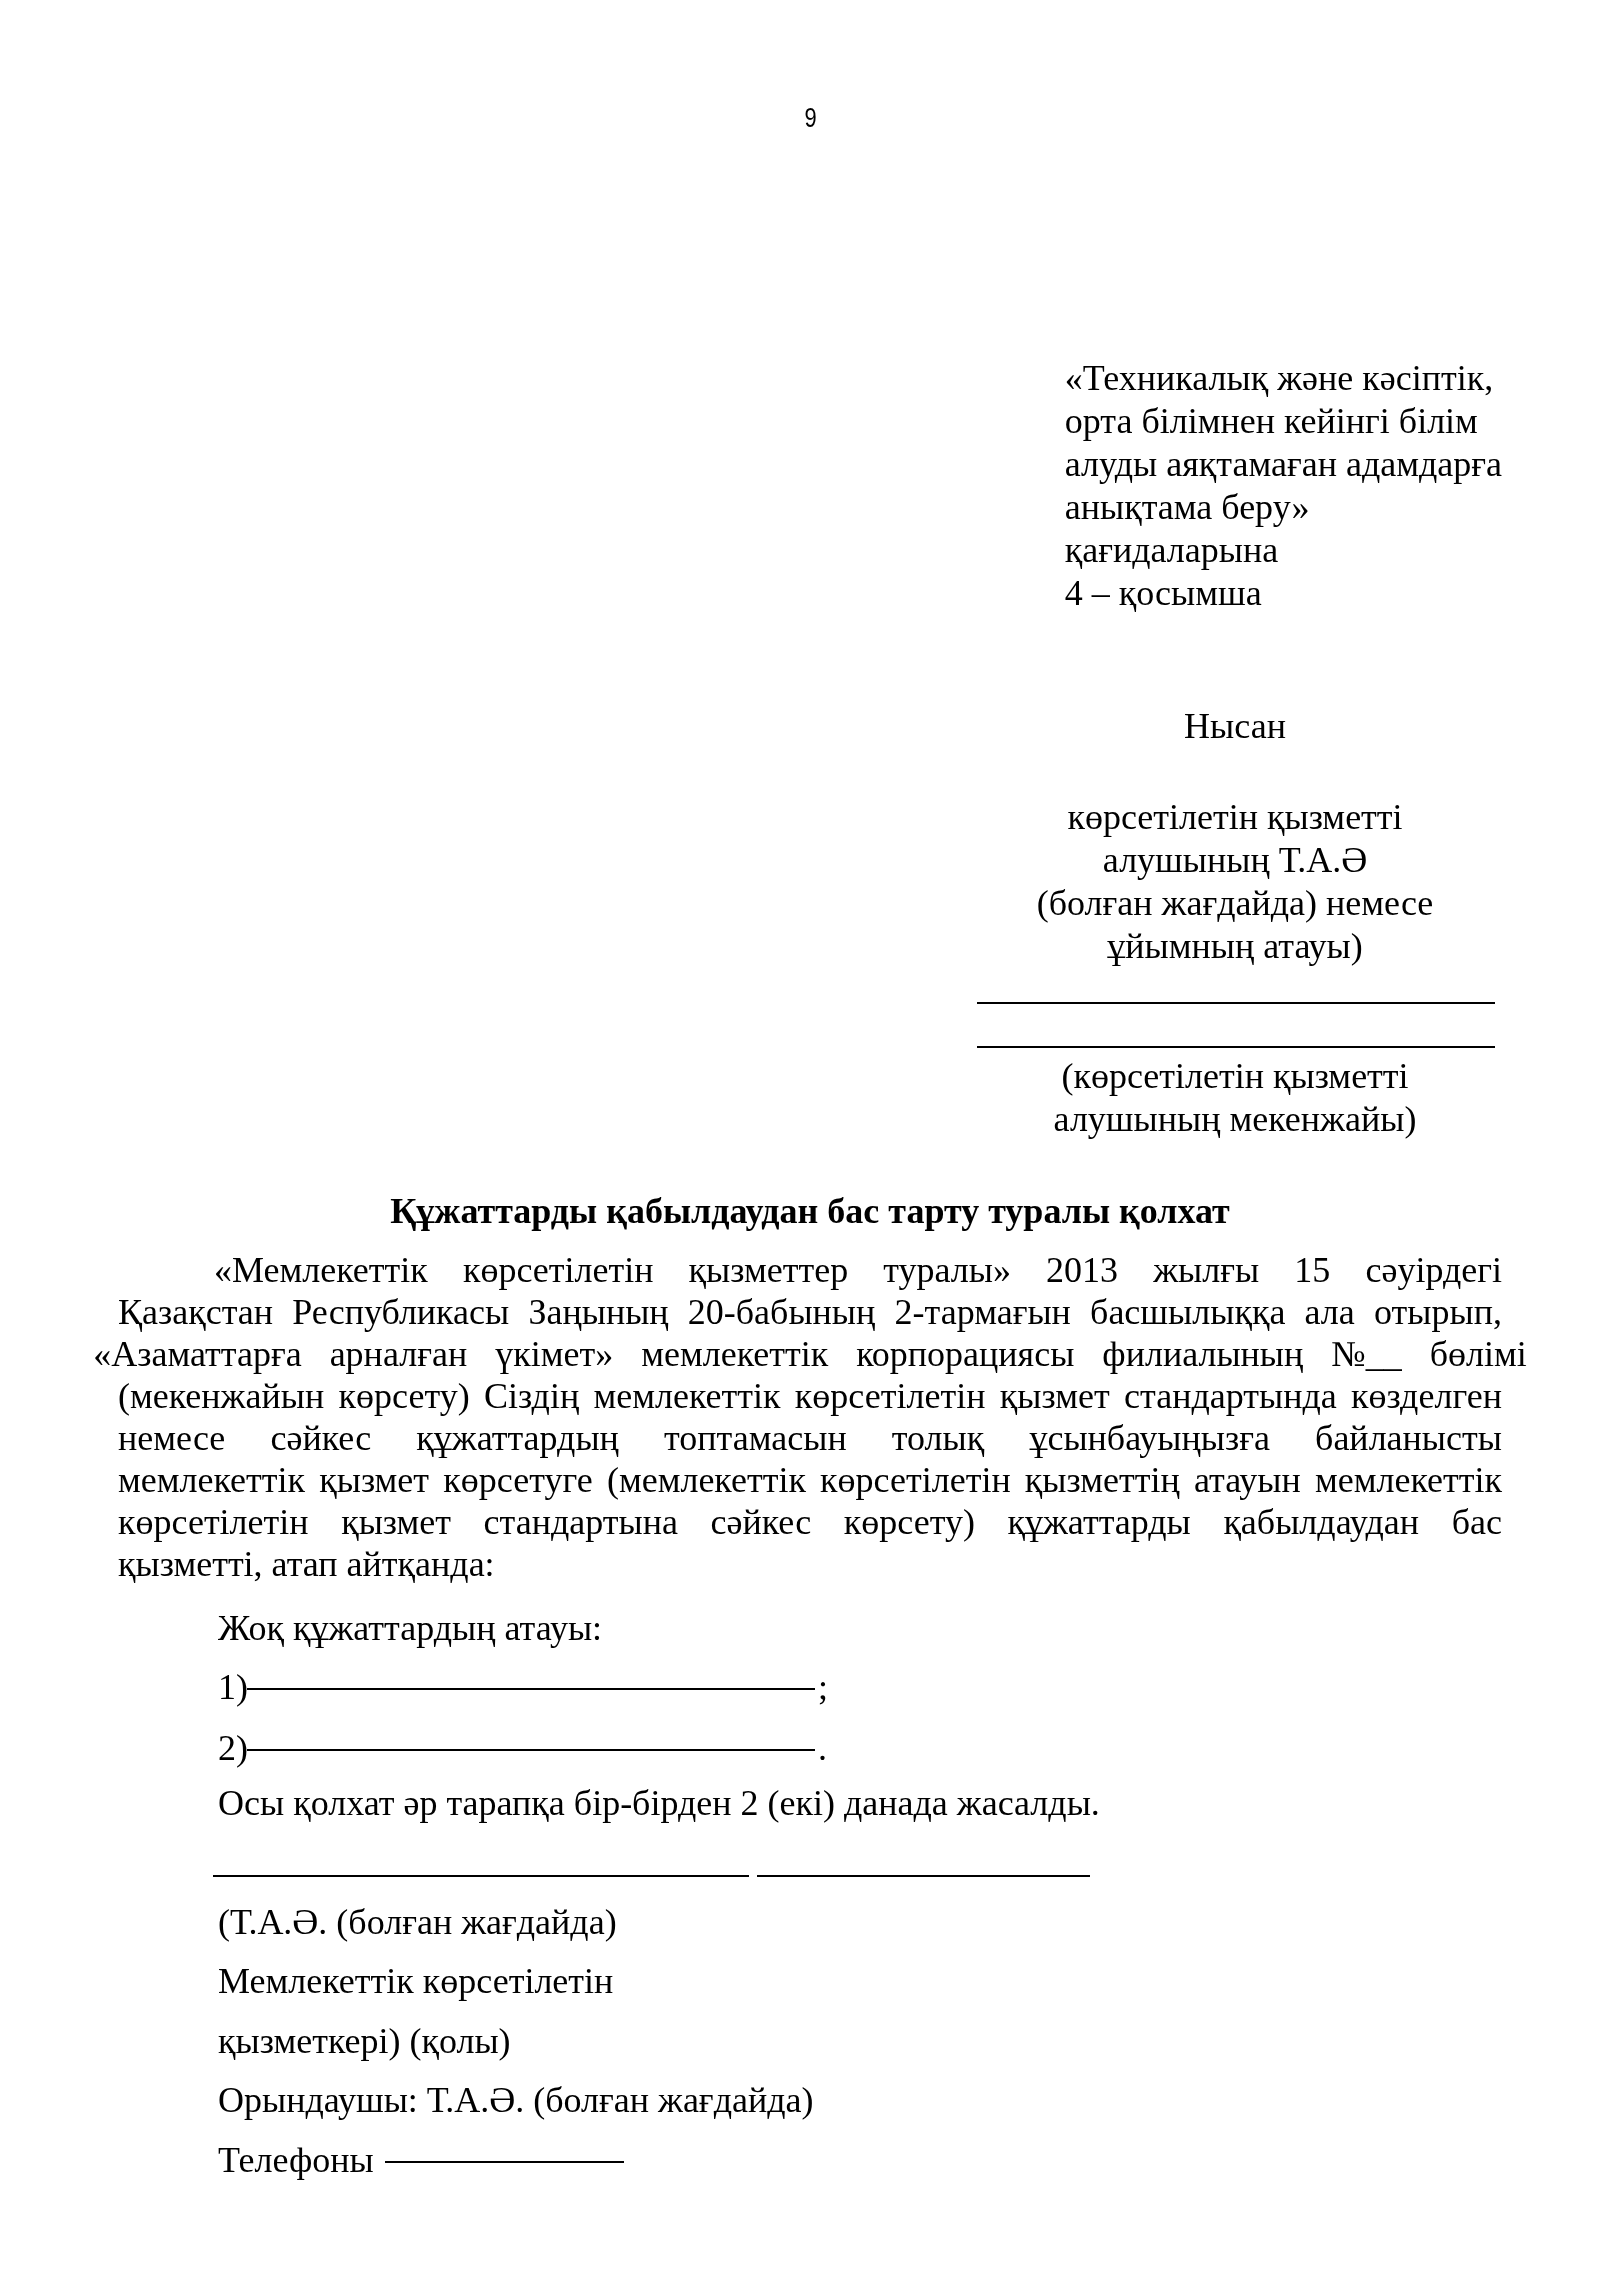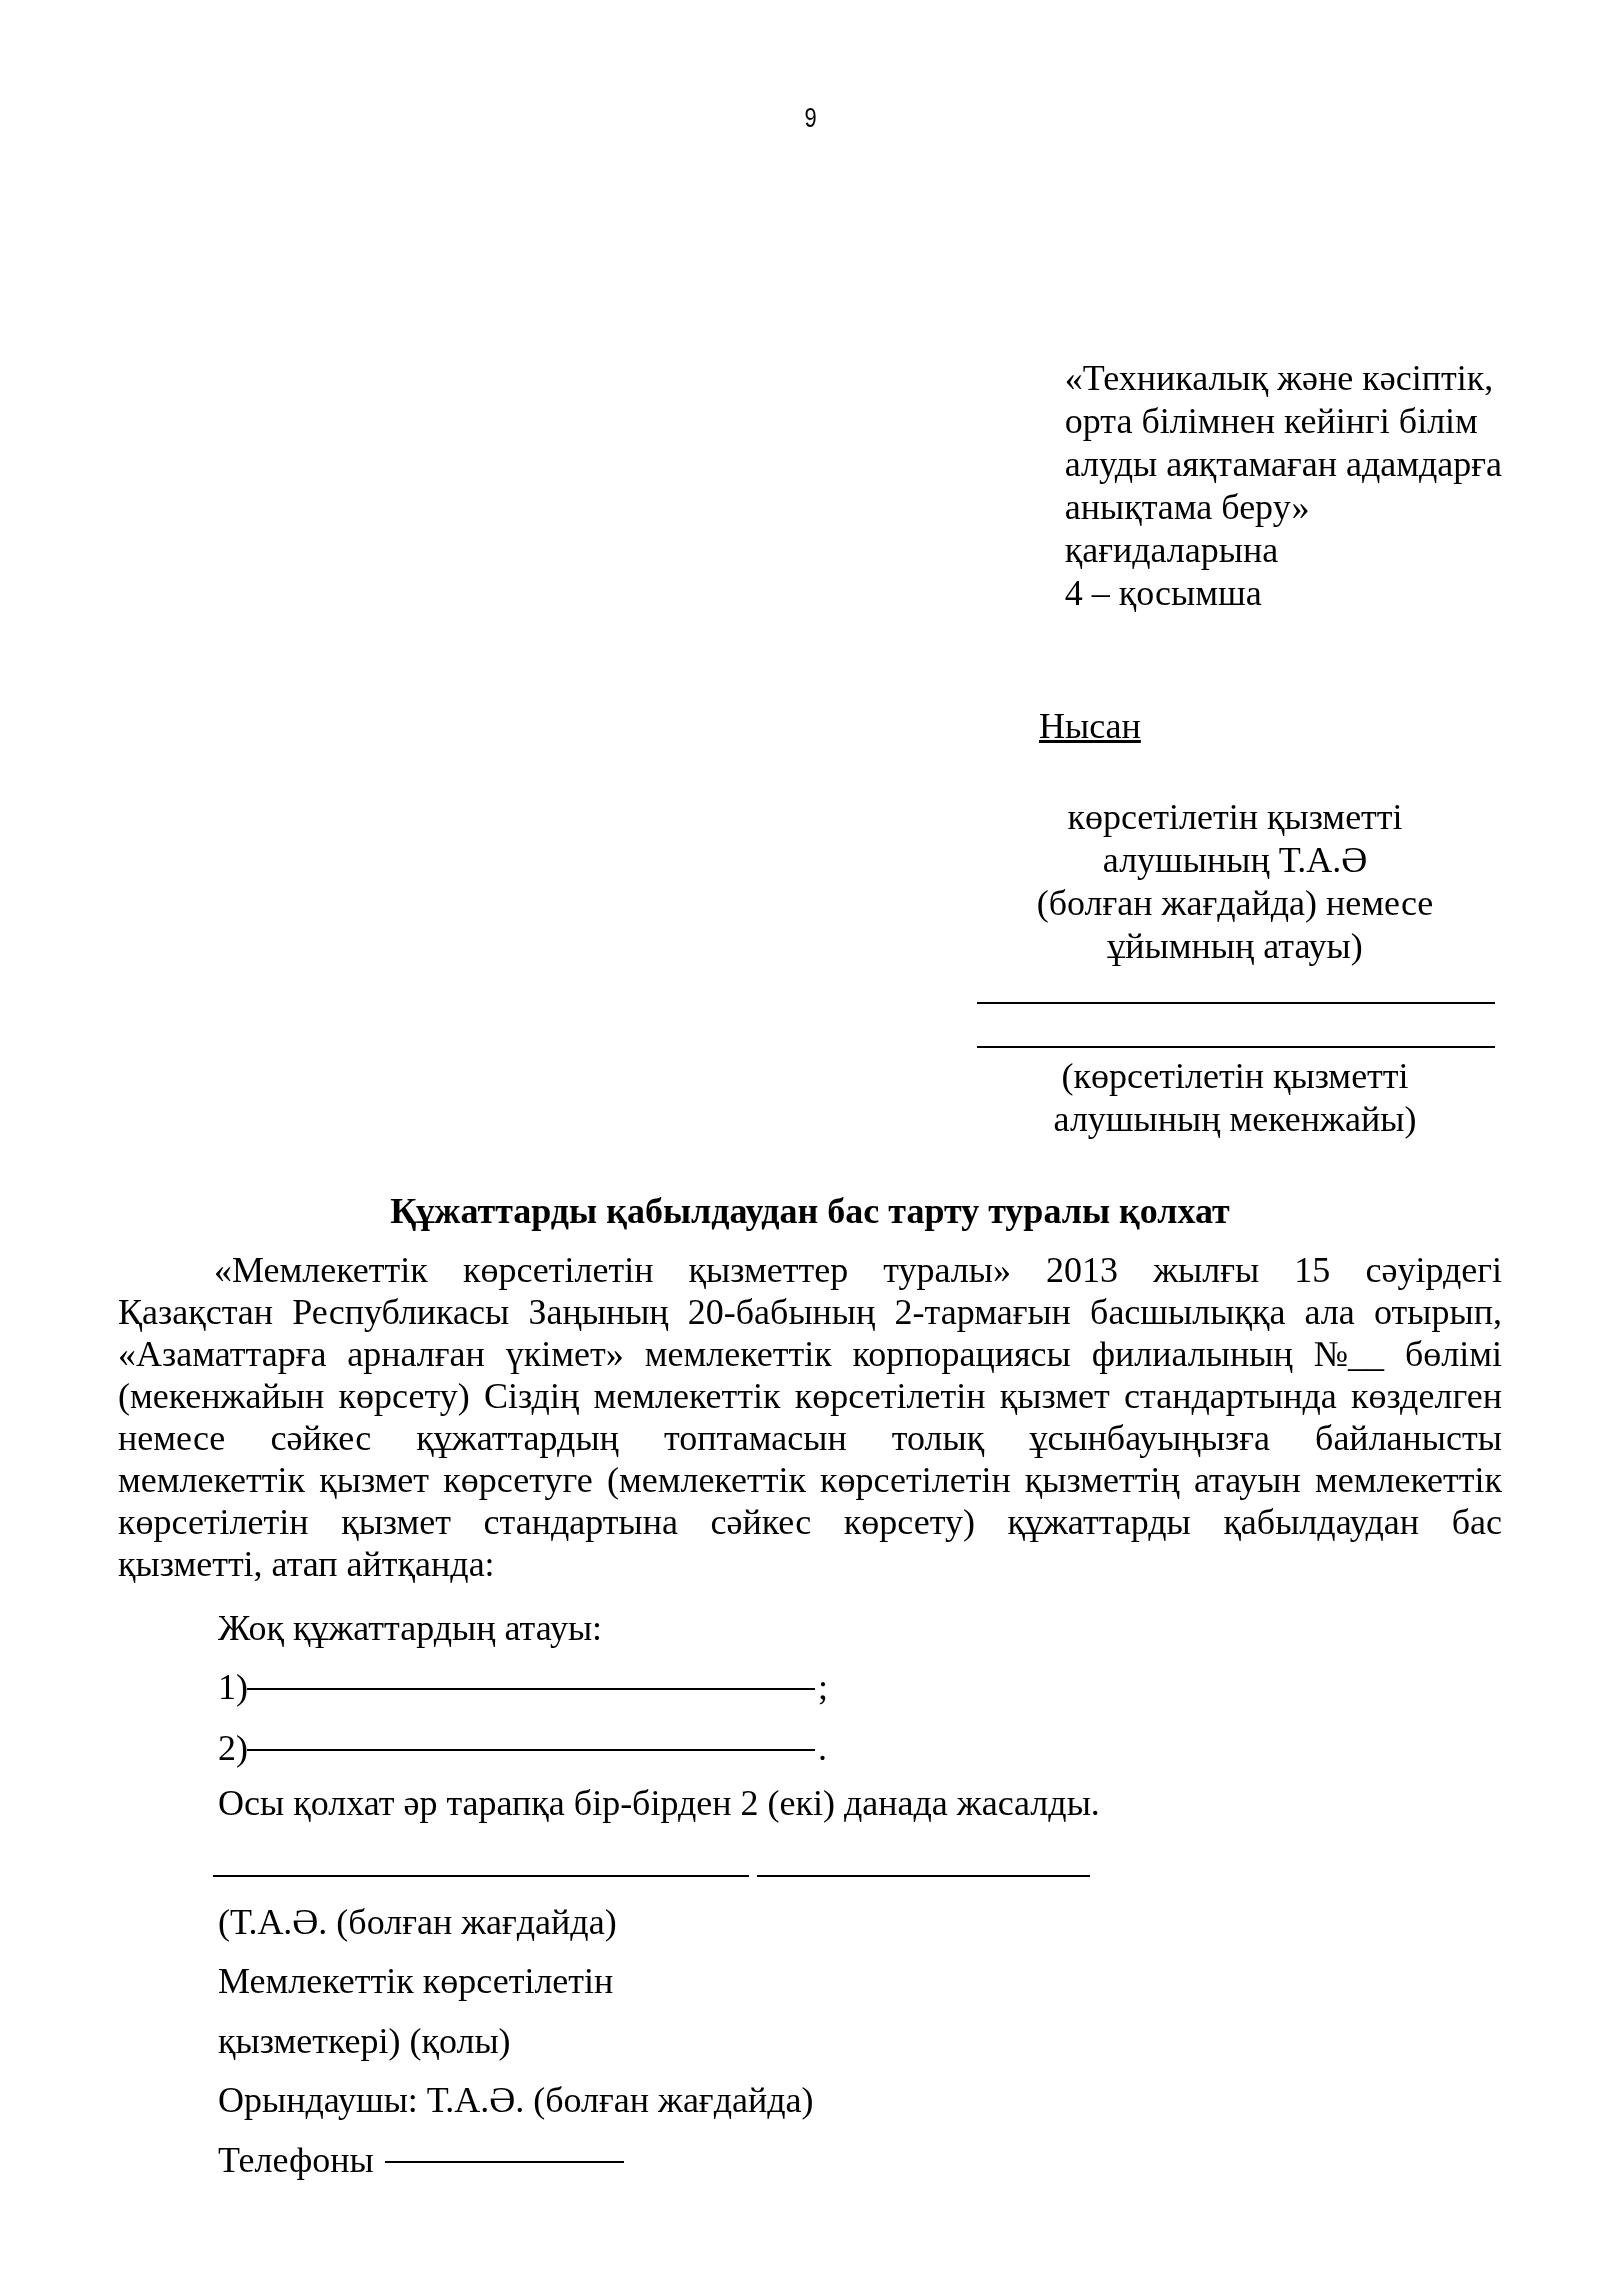--- a/index.html
+++ b/index.html
@@ -13,21 +13,21 @@
     .page-num {
       position: absolute; left: 0; width: 1621px; top: 102px; text-align: center;
       font-family: "Liberation Sans", "DejaVu Sans", sans-serif; font-size: 27.4px; line-height: 31px;
       transform: scaleX(0.8);
     }
     .right-block {
       position: absolute; right: 119px; top: 357px; text-align: left;
     }
     .right-block div { font-size: 36px; line-height: 43px; white-space: nowrap; }
     .form-label {
-      position: absolute; left: 1039px; width: 392px; top: 705px;  text-decoration: underline;
+      position: absolute; left: 1039px; width: 392px; top: 705px; text-align: center;
     }
     .recipient-block {
       position: absolute; left: 980px; width: 510px; top: 796px; text-align: center;
     }
     .recipient-block div { font-size: 36px; line-height: 43px; white-space: nowrap; }
     .hline { position: absolute; height: 2px; background: #000; }
     .address-caption {
       position: absolute; left: 980px; width: 510px; top: 1055px; text-align: center;
     }
     .address-caption div { font-size: 36px; line-height: 43px; white-space: nowrap; }
@@ -89,21 +89,21 @@
     <div style="white-space: nowrap; display: flex; justify-content: space-between;">
       <span>Қазақстан</span>
       <span>Республикасы</span>
       <span>Заңының</span>
       <span>20-бабының</span>
       <span>2-тармағын</span>
       <span>басшылыққа</span>
       <span>ала</span>
       <span>отырып,</span>
     </div>
-    <div style="white-space: nowrap; display: flex; justify-content: space-between;">
+    <div style="white-space: nowrap; display: flex; justify-content: center; gap: 28px;">
       <span>«Азаматтарға</span>
       <span>арналған</span>
       <span>үкімет»</span>
       <span>мемлекеттік</span>
       <span>корпорациясы</span>
       <span>филиалының</span>
       <span>№__</span>
       <span>бөлімі</span>
     </div>
     <div style="white-space: nowrap; display: flex; justify-content: space-between;">

